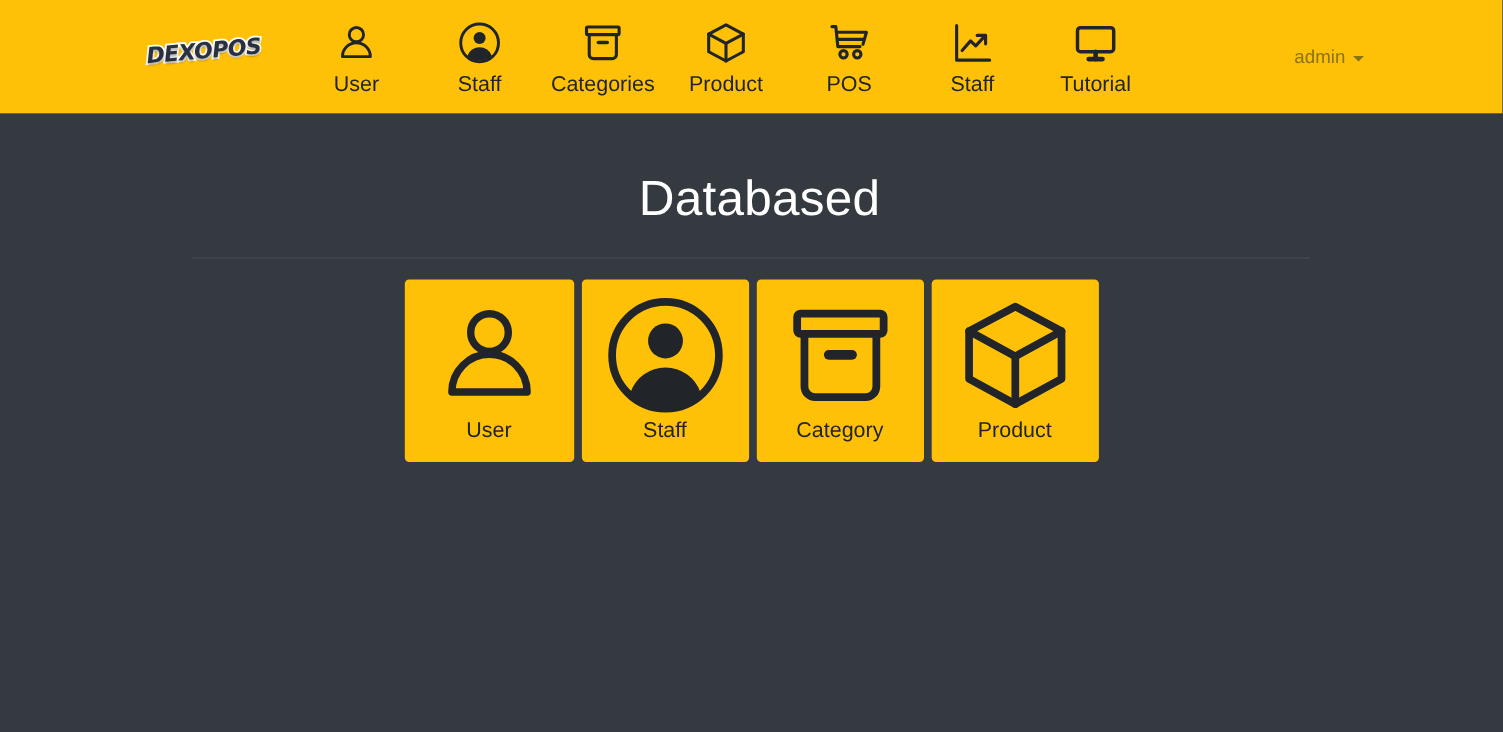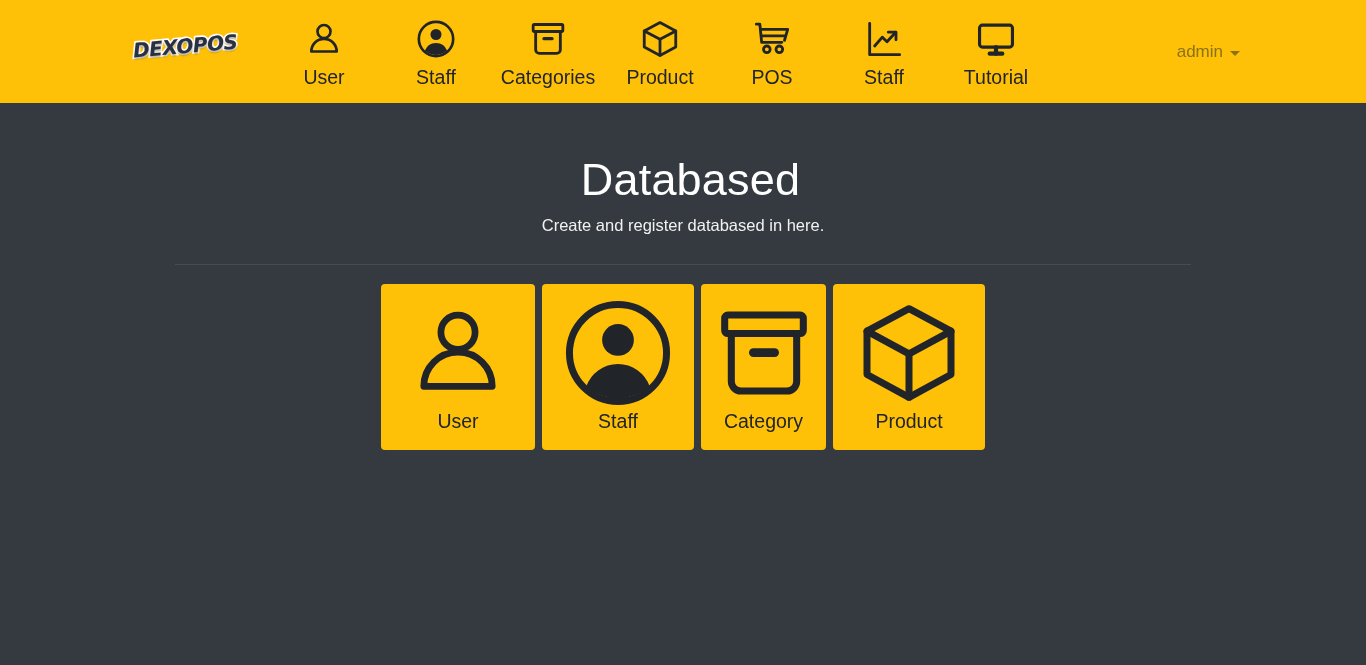--- a/index.html
+++ b/index.html
@@ -156,21 +156,21 @@
     display: flex;
     flex-direction: column;
     align-items: center;
     justify-content: flex-start;
     cursor: pointer;
     text-decoration: none;
     padding-top: 14px;
   }
   .card-user     { width: 154px; }
   .card-staff    { width: 152px; }
-  .card-category { width: 125px; }
+  .card-category { width: 152px; }
   .card-product  { width: 152px; }
 
   .card-icon {
     height: 110px;
     display: flex;
     align-items: center;
     justify-content: center;
   }
   .card-label {
     font-size: 19.5px;
@@ -273,21 +273,20 @@
   <div class="admin-wrap">
     <span class="admin-text">admin</span>
     <span class="caret-down"></span>
   </div>
 
 </div>
 
 <div class="main">
 
   <h1 class="page-title">Databased</h1>
-  <p class="page-subtitle">Create and register databased in here.</p>
 
   <div class="divider"></div>
 
   <div class="cards">
 
     <a class="card card-user">
       <span class="card-icon">
         <svg width="108" height="108" viewBox="0 0 24 24" fill="none" stroke="#212529" stroke-width="1.5" stroke-linecap="round" stroke-linejoin="round">
           <circle cx="12" cy="7.4" r="3.8"></circle>
           <path d="M4.4 19.4a7.6 7.6 0 0 1 15.2 0z"></path>

